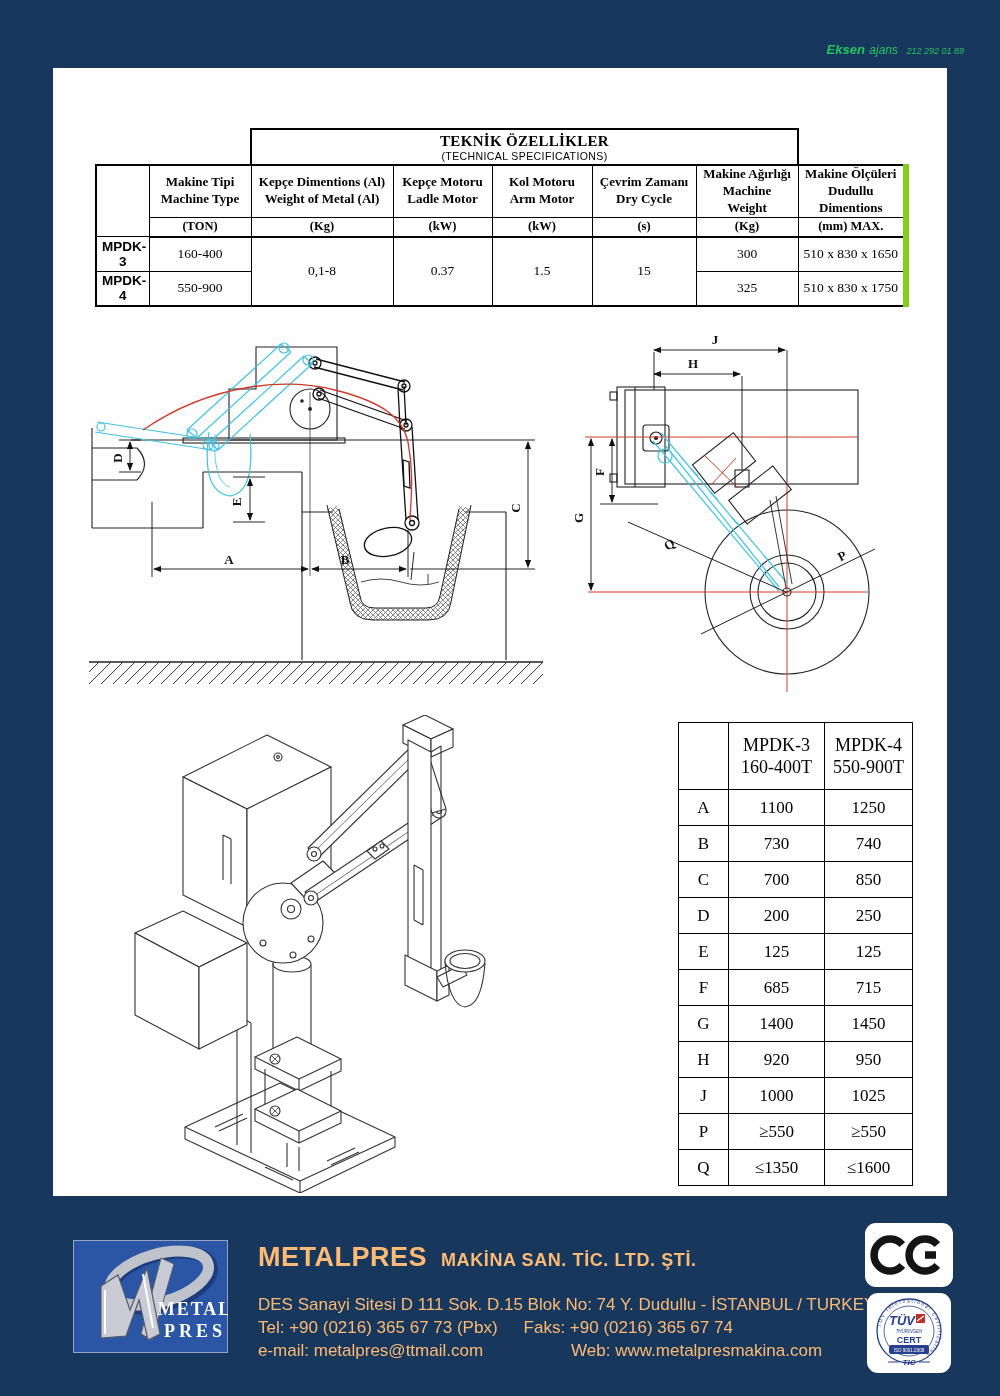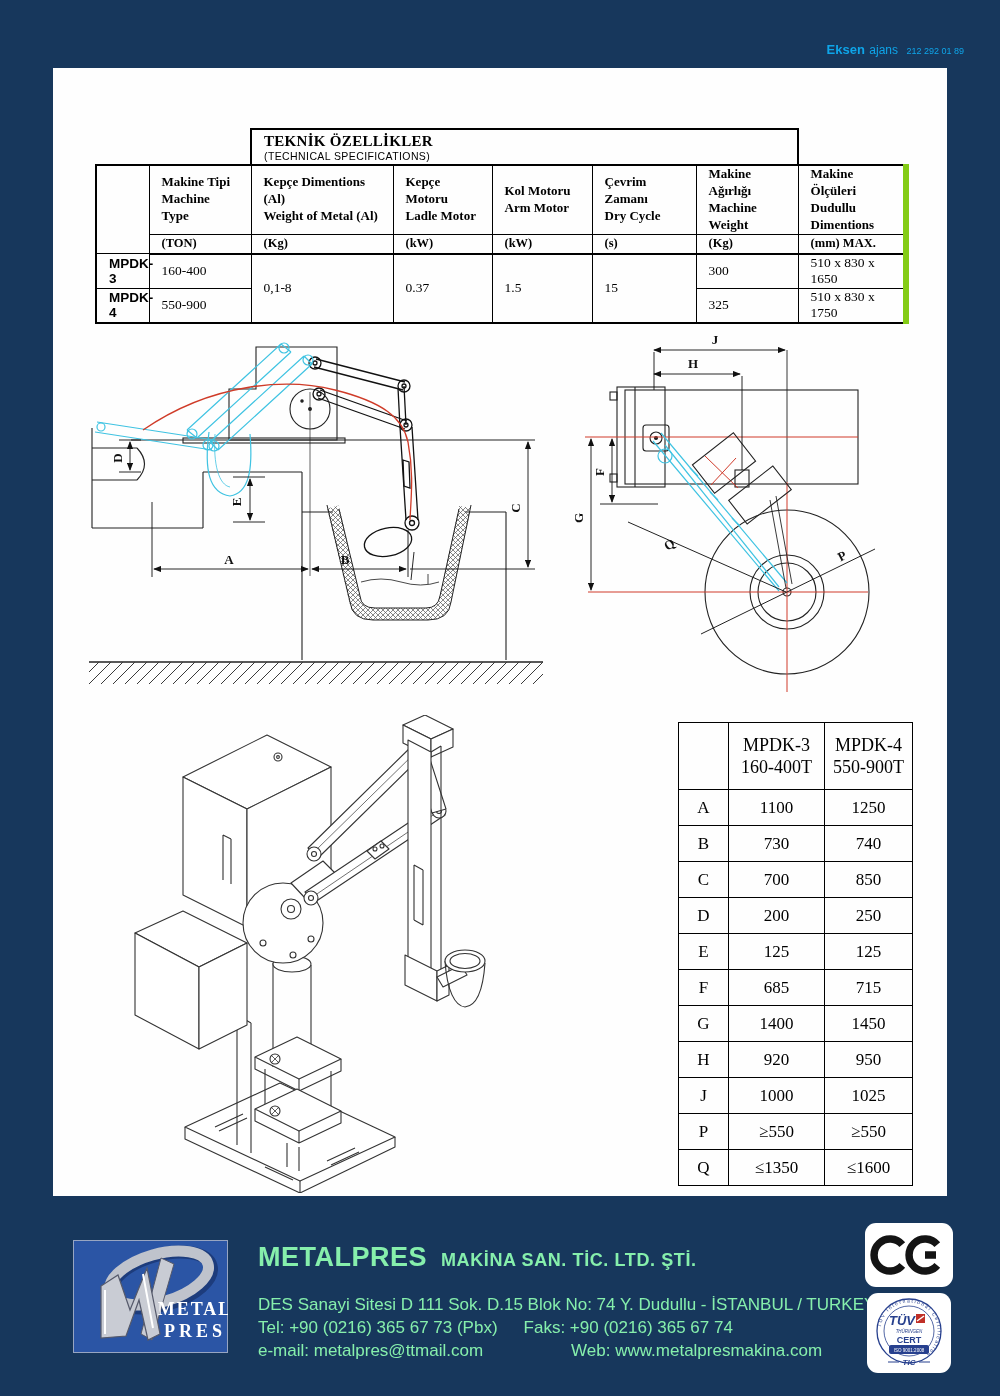--- a/index.html
+++ b/index.html
@@ -1,29 +1,29 @@
 <!DOCTYPE html>
 <html><head>
 <meta charset="utf-8">
 <style>
   html,body{margin:0;padding:0;background:#0d2440;}
   .canvas{position:relative;width:1000px;height:1396px;background:#17375c;overflow:hidden;
           font-family:"Liberation Sans",sans-serif;}
   .sheet{position:absolute;left:53px;top:68px;width:894px;height:1128px;background:#fefefe;}
 
   
-  .credit{position:absolute;top:40px;right:36px;color:#0ea5e9;white-space:nowrap;}
+  .credit{position:absolute;top:40px;right:36px;color:#22c55e;font-style:italic;white-space:nowrap;}
   .credit .b{font-weight:bold;font-size:13px;}
   .credit .a{font-size:12px;}
   .credit .n{font-size:9px;margin-left:4px;}
 
   
   .spec{position:absolute;left:42px;top:60px;border-collapse:collapse;table-layout:fixed;
         width:810px;color:#000;font-family:"Liberation Serif",serif;}
-  .spec td{border:1px solid #000;text-align:left;vertical-align:middle;padding:0 12px;}
+  .spec td{border:1px solid #000;text-align:center;vertical-align:middle;padding:0 5px;}
   .spec td.nb{border:none;background:transparent;}
   .spec .title-cell{border:2px solid #000;height:34px;}
   .spec .t1{font-weight:bold;font-size:15px;letter-spacing:.3px;}
   .spec .t2{font-family:"Liberation Sans",sans-serif;font-size:10.5px;letter-spacing:.4px;}
   .spec .hd{font-weight:bold;font-size:13px;line-height:1.3;border-top:2px solid #000;height:36px;}
   .spec .unit{font-weight:bold;font-size:12.5px;height:18px;}
   .spec .thickb{border-bottom:2px solid #000;}
   .spec .bl2{border-left:2px solid #000;}
   .spec .br2{border-right:6px solid #84cc16;}
   .spec .model{font-family:"Liberation Sans",sans-serif;font-weight:bold;font-size:13.5px;height:33px;}
@@ -36,21 +36,21 @@
   
   .dims{position:absolute;left:625px;top:654px;border-collapse:collapse;table-layout:fixed;
         font-family:"Liberation Serif",serif;color:#000;}
   .dims td{border:1.2px solid #000;text-align:center;vertical-align:middle;}
   .dims .dh{font-size:18px;line-height:1.25;height:64px;}
   .dims .dl{font-size:17px;height:33px;}
   .dims .dv{font-size:17px;height:33px;}
 
   
   .logo{position:absolute;left:73px;top:1240px;}
-  .company{position:absolute;left:258px;top:1242px;color:#86efac;}
+  .company{position:absolute;left:258px;top:1242px;color:#fdba74;}
   .co-line{white-space:nowrap;}
   .co-name{font-weight:bold;font-size:27px;letter-spacing:.5px;}
   .co-type{font-weight:bold;font-size:18px;letter-spacing:.6px;margin-left:14px;}
   .addr{margin-top:20px;font-size:17px;line-height:23px;}
   .addr .gap-fax{margin-left:26px;}
   .addr .gap-web{margin-left:88px;}
   .badge{position:absolute;}
   .badge-ce{left:864px;top:1222px;}
   .badge-tuv{left:866px;top:1292px;}
 </style>

